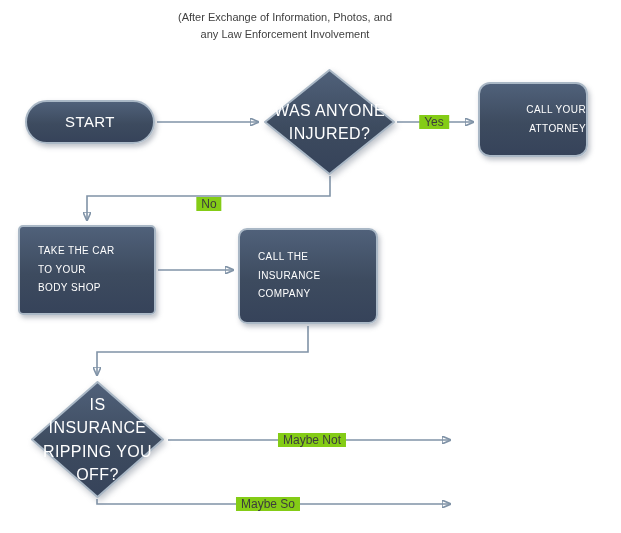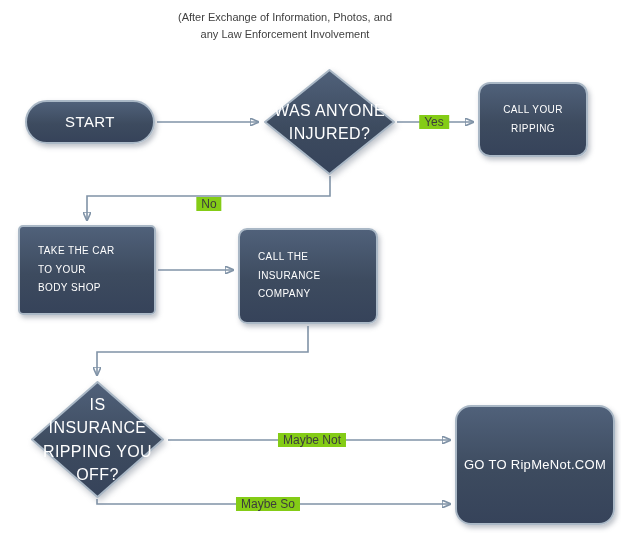--- a/index.html
+++ b/index.html
@@ -78,23 +78,23 @@
         </linearGradient>
       </defs>
       <polygon points="67.5,3 132,55 67.5,107 3,55" fill="url(#d1grad)" stroke="#aab8c6" stroke-width="2" stroke-linejoin="round"></polygon>
     </svg>
     <div class="diamond-text">
       <div>WAS  ANYONE</div>
       <div>INJURED?</div>
     </div>
   </div>
 
-  <div class="node center" style="left:478px; top:82px; width:110px; height:75px; border-radius:12px;">
+  <div class="node center" style="left:478px; top:82px; width:110px; height:75px; border-radius:12px;align-items:flex-end;">
     <div>CALL YOUR</div>
-    <div>RIPPING</div>
+    <div>ATTORNEY</div>
   </div>
 
   <div class="node leftpad" style="left:18px; top:225px; width:138px; height:90px; border-radius:5px;">
     <div>TAKE THE CAR</div>
     <div>TO YOUR</div>
     <div>BODY SHOP</div>
   </div>
 
   <div class="node leftpad" style="left:238px; top:228px; width:140px; height:96px; border-radius:9px;">
     <div>CALL THE</div>
@@ -114,22 +114,19 @@
       <polygon points="68.5,3 134,60.5 68.5,118 3,60.5" fill="url(#d2grad)" stroke="#aab8c6" stroke-width="2" stroke-linejoin="round"></polygon>
     </svg>
     <div class="diamond-text">
       <div>IS</div>
       <div>INSURANCE</div>
       <div>RIPPING YOU</div>
       <div>OFF?</div>
     </div>
   </div>
 
-  <div class="node center goto-box" style="left:455px; top:405px; width:160px; height:120px; border-radius:16px;">
-    <div>GO TO RipMeNot.COM</div>
-  </div>
 
   <span class="edge-label" style="left:434px; top:122px;">Yes</span>
   <span class="edge-label" style="left:209px; top:204px;">No</span>
   <span class="edge-label" style="left:312px; top:440px;">Maybe Not</span>
   <span class="edge-label" style="left:268px; top:504px;">Maybe So</span>
 
 </div>
 
 </body></html>

